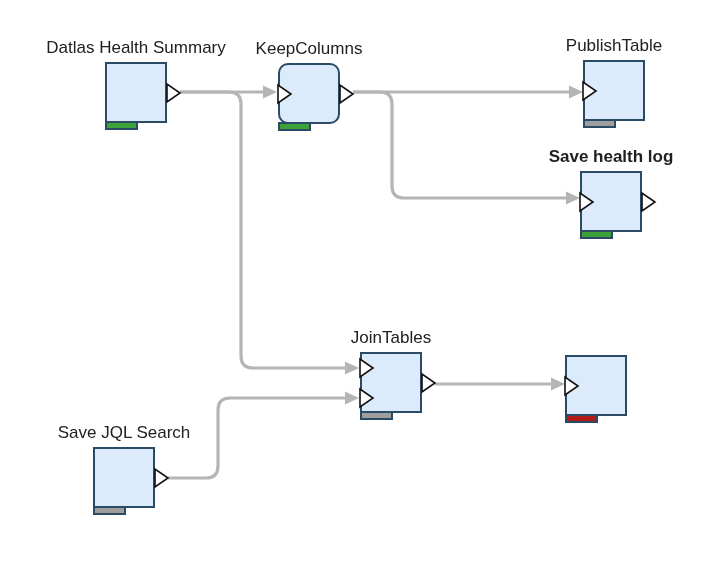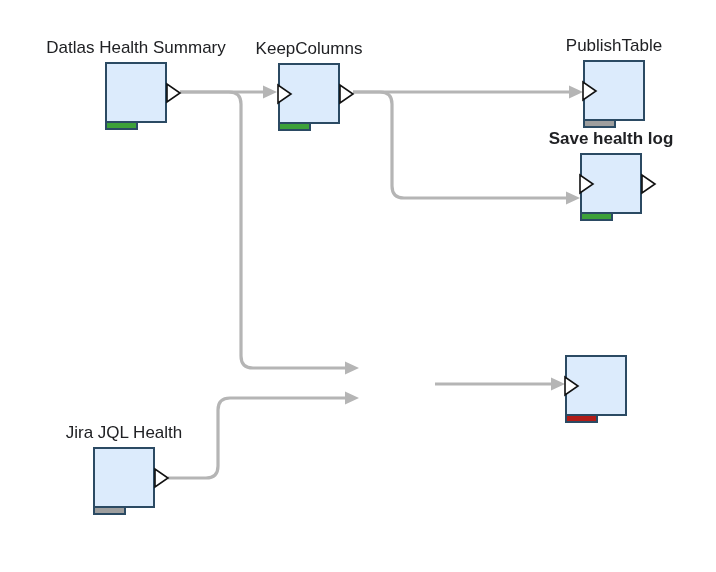--- a/index.html
+++ b/index.html
@@ -76,23 +76,23 @@
     position: absolute;
     left: -2px;
     bottom: -9px;
     width: 33px;
     height: 9px;
     border: 2px solid var(--node_border);
     background: var(--status_idle);
   }
   
   .n-datlas   { left: 105px; top: 62px; }
-  .n-keep     { left: 278px; top: 63px; }
+  .n-keep     { left: 278px; top: 63px; border-radius: 10px; }
   .n-publish  { left: 583px; top: 60px; padding-left: 16px; }
-  .n-save     { left: 580px; top: 153px; font-weight: bold; }
+  .n-save     { left: 580px; top: 171px; font-weight: bold; }
   .n-join     { left: 360px; top: 352px; }
   .n-publish2 { left: 565px; top: 355px; }
   .n-jira     { left: 93px;  top: 447px; }
 </style>
 </head>
 <body>
 
 <div class="canvas">
 
   <svg class="edges-layer" width="716" height="572" viewBox="0 0 716 572">
@@ -147,29 +147,42 @@
     <div class="node-label">Save health log</div>
     <svg class="port in mid">
       <polygon points="1,2 1,20 14,11"></polygon>
     </svg>
     <svg class="port out mid">
       <polygon points="1,2 1,20 14,11"></polygon>
     </svg>
     <div class="bar" style="background: var(--status_success);"></div>
   </div>
 
+  <div class="node n-join">
+    <div class="node-label">JoinTables</div>
+    <svg class="port in in1">
+      <polygon points="1,2 1,20 14,11"></polygon>
+    </svg>
+    <svg class="port in in2">
+      <polygon points="1,2 1,20 14,11"></polygon>
+    </svg>
+    <svg class="port out mid">
+      <polygon points="1,2 1,20 14,11"></polygon>
+    </svg>
+    <div class="bar" style="background: var(--status_idle);"></div>
+  </div>
 
   <div class="node n-publish2">
     <svg class="port in mid">
       <polygon points="1,2 1,20 14,11"></polygon>
     </svg>
     <div class="bar" style="background: var(--status_error);"></div>
   </div>
 
   <div class="node n-jira">
-    <div class="node-label">Jira JQL Health</div>
+    <div class="node-label">Save JQL Search</div>
     <svg class="port out mid">
       <polygon points="1,2 1,20 14,11"></polygon>
     </svg>
     <div class="bar" style="background: var(--status_idle);"></div>
   </div>
 
 </div>
 
 </body></html>

